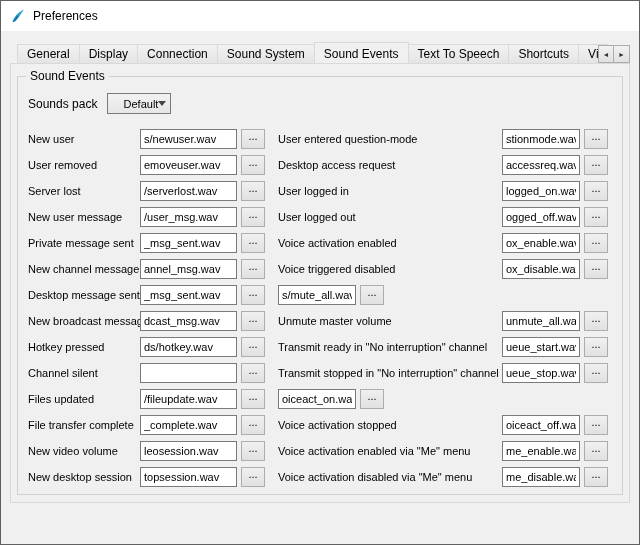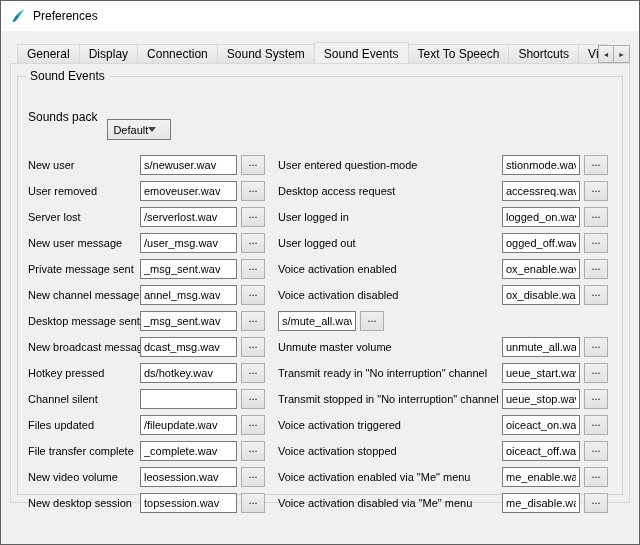--- a/index.html
+++ b/index.html
@@ -69,22 +69,22 @@
     background: #f0f0f0; padding: 0 4px; font-size: 12px;
   }
 
   
   .pack-row { display: flex; align-items: center; gap: 10px; margin: 2px 0 0 2px; }
   .pack-row .pack-label { font-size: 12px; }
   .combo {
     width: 64px; height: 21px;
     border: 1px solid #7a7a7a;
     background: linear-gradient(#f2f2f2, #e6e6e6);
-    display: flex; align-items: center; justify-content: flex-start;
-    padding: 0 4px 0 5px; font-size: 11px; cursor: default; margin-top: 26px;
+    display: flex; align-items: center; justify-content: flex-end;
+    padding: 0 4px 0 5px; font-size: 11px; cursor: default;
   }
   .combo-arrow {
     width: 0; height: 0;
     border-left: 4px solid transparent; border-right: 4px solid transparent;
     border-top: 5px solid #444;
     display: inline-block;
   }
 
   
   .columns { display: flex; margin-top: 15px; padding-left: 2px; }
@@ -262,21 +262,21 @@
               <span class="lbl">User logged out</span>
               <input class="file-input" type="text" value="ogged_off.wav" style="">
               <button class="browse">...</button>
             </div>
             <div class="row">
               <span class="lbl">Voice activation enabled</span>
               <input class="file-input" type="text" value="ox_enable.wav" style="">
               <button class="browse">...</button>
             </div>
             <div class="row">
-              <span class="lbl">Voice activation disabled</span>
+              <span class="lbl">Voice triggered disabled</span>
               <input class="file-input" type="text" value="ox_disable.wav" style="">
               <button class="browse">...</button>
             </div>
             <div class="row">
               <input class="file-input" type="text" value="s/mute_all.wav" style="">
               <button class="browse">...</button>
             </div>
             <div class="row">
               <span class="lbl">Unmute master volume</span>
               <input class="file-input" type="text" value="unmute_all.wav" style="">
@@ -286,21 +286,20 @@
               <span class="lbl">Transmit ready in "No interruption" channel</span>
               <input class="file-input" type="text" value="ueue_start.wav" style="">
               <button class="browse">...</button>
             </div>
             <div class="row">
               <span class="lbl">Transmit stopped in "No interruption" channel</span>
               <input class="file-input" type="text" value="ueue_stop.wav" style="">
               <button class="browse">...</button>
             </div>
             <div class="row">
-              <span class="lbl">Voice activation triggered</span>
               <input class="file-input" type="text" value="oiceact_on.wav" style="">
               <button class="browse">...</button>
             </div>
             <div class="row">
               <span class="lbl">Voice activation stopped</span>
               <input class="file-input" type="text" value="oiceact_off.wav" style="">
               <button class="browse">...</button>
             </div>
             <div class="row">
               <span class="lbl">Voice activation enabled via "Me" menu</span>

